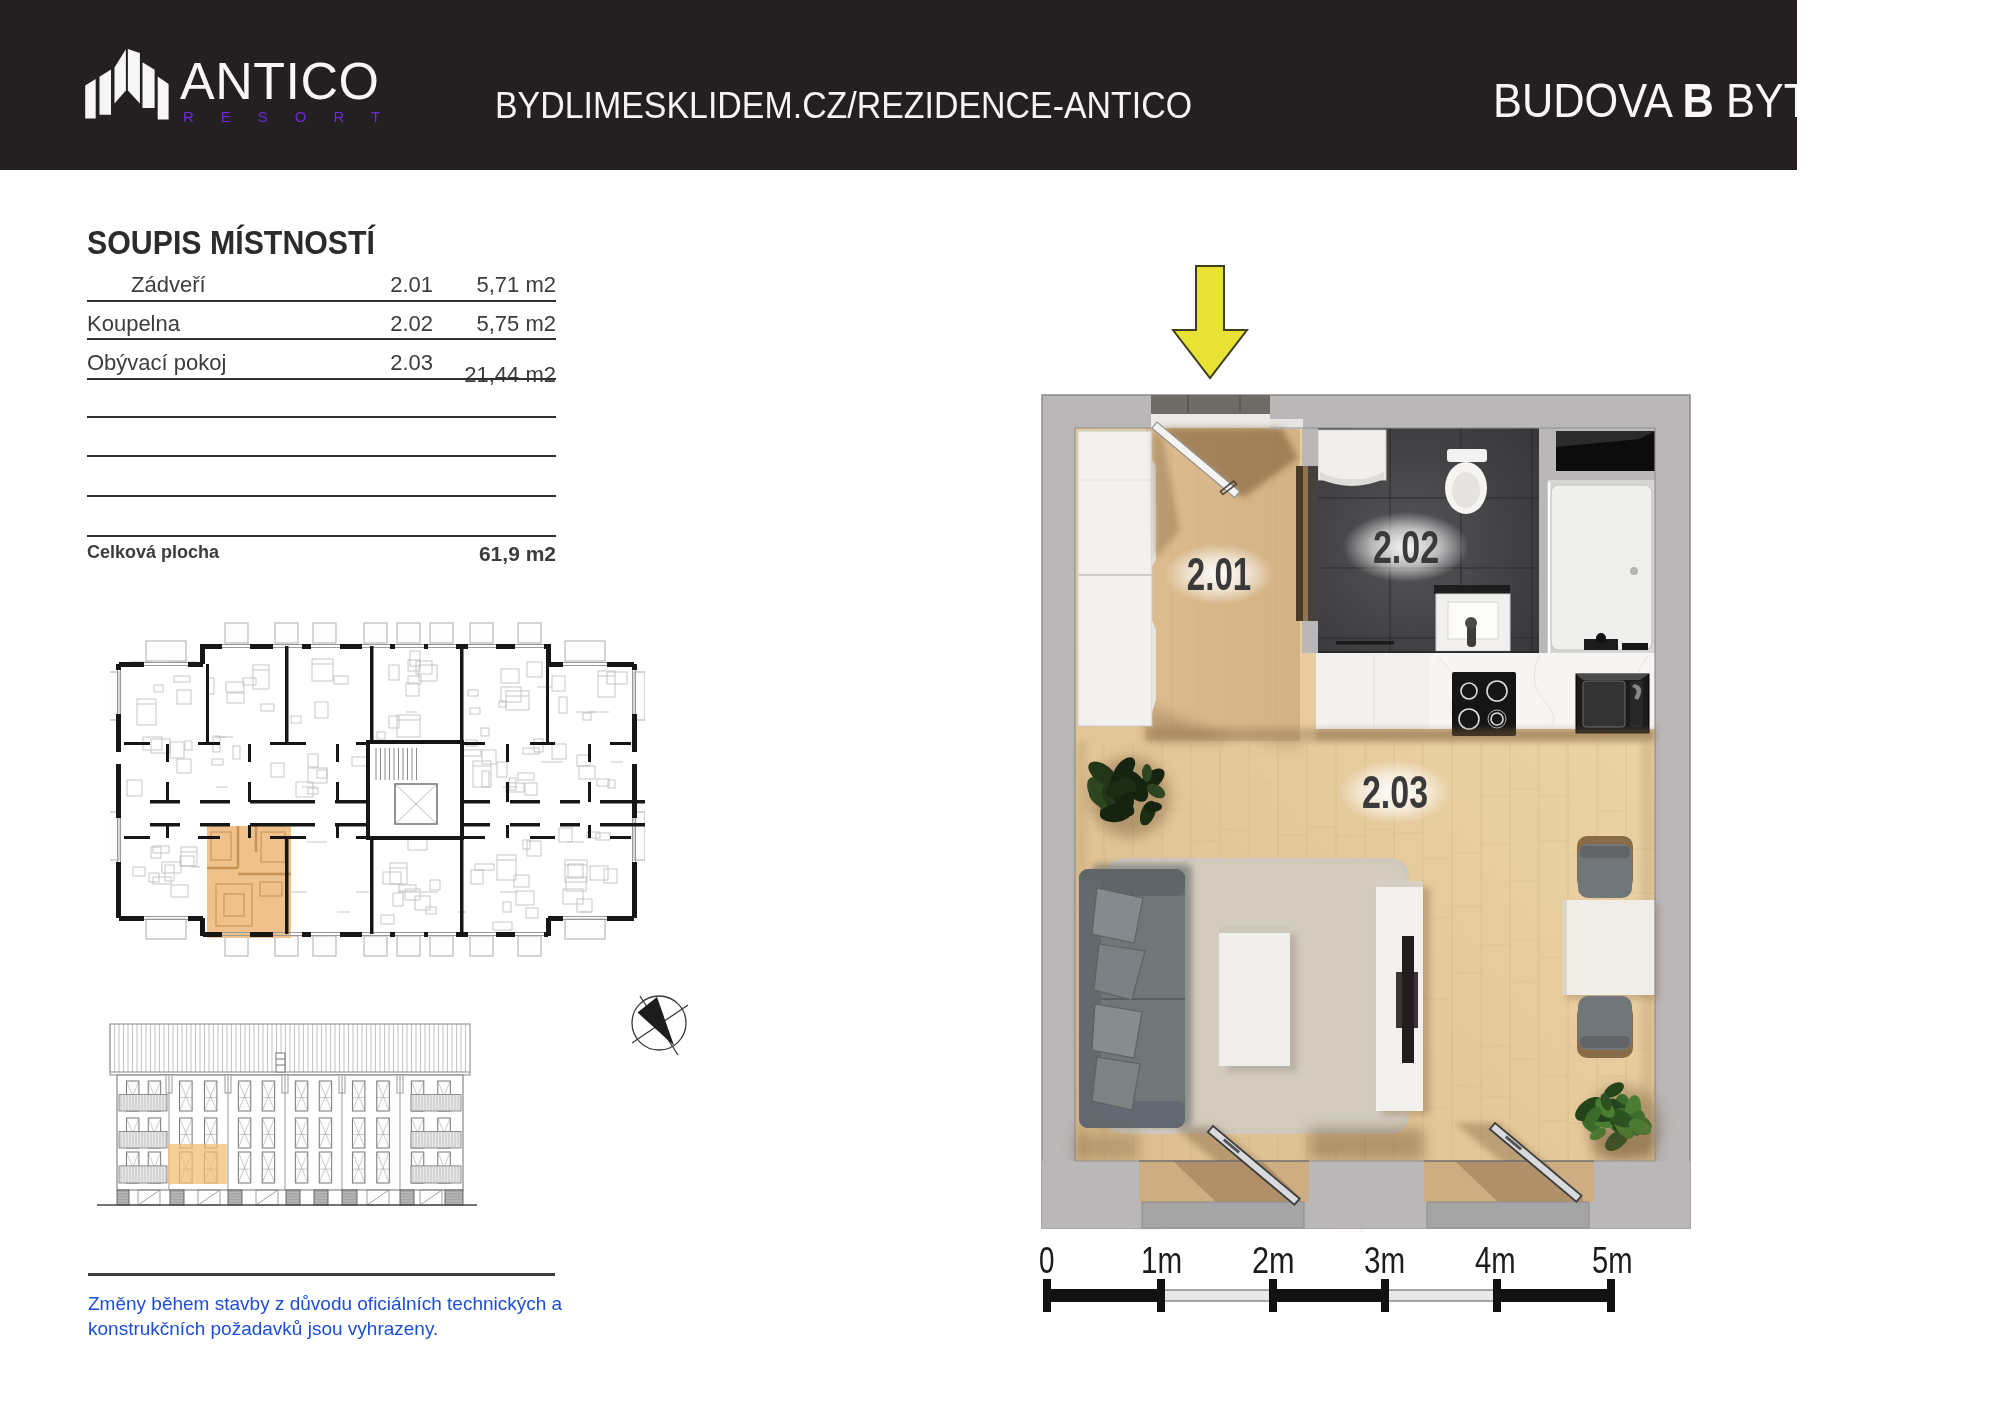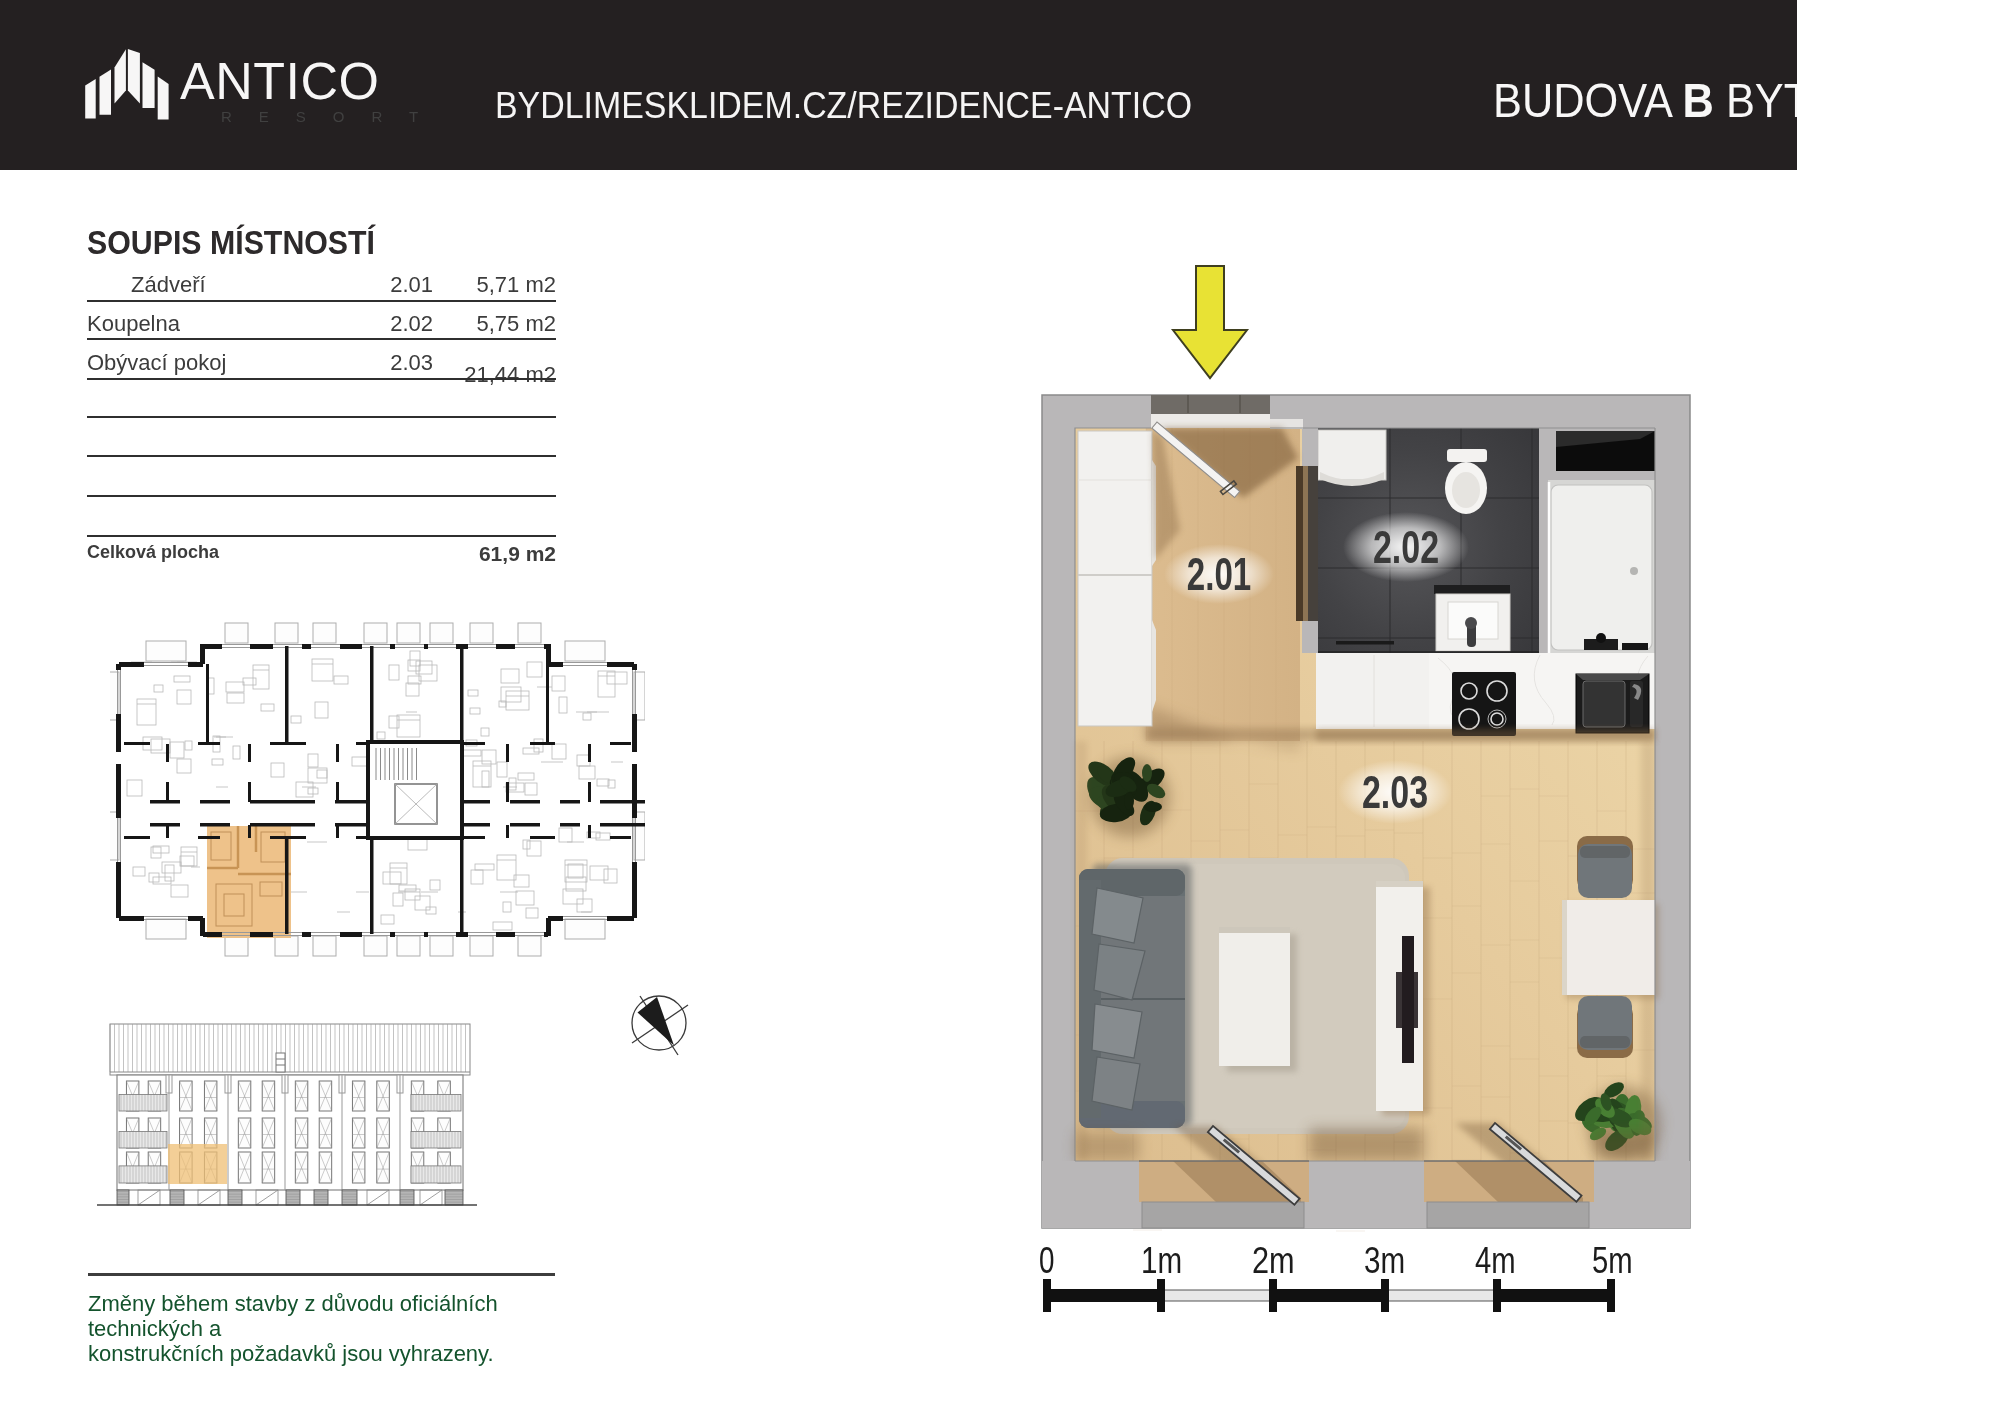--- a/index.html
+++ b/index.html
@@ -19,21 +19,21 @@
     <polygon points="99.5,76.8 111.0,69.6 111.0,114.7 99.5,114.7"></polygon>
     <polygon points="114.5,67.4 125.9,49.3 125.9,90.5 114.5,103.5"></polygon>
     <polygon points="127.9,49.0 139.9,53.0 139.9,103.5 127.9,90.5"></polygon>
     <polygon points="142.5,62.2 154.6,69.8 154.6,108.0 142.5,108.0"></polygon>
     <polygon points="157.7,76.5 168.6,83.9 168.6,119.5 157.7,119.5"></polygon>
   </g>
 </svg>
 
 <div class="abs" style="left:180px;top:55px;width:260px;color:#f7f6f6;font-size:52px;line-height:1;letter-spacing:0.5px;">ANTICO</div>
 
-<div class="abs" style="left:183px;top:109px;width:300px;color:#404040;font-size:15px;line-height:1;letter-spacing:27px;text-align:center;">RESORT</div>
+<div class="abs" style="left:183px;top:109px;width:300px;color:#6d28d9;font-size:15px;line-height:1;letter-spacing:27px;">RESORT</div>
 
 <div class="abs" style="left:495px;top:86.5px;color:#f5f4f4;font-size:37px;line-height:1;transform:scaleX(0.9164);transform-origin:left top;white-space:nowrap;">BYDLIMESKLIDEM.CZ/REZIDENCE-ANTICO</div>
 
 <div class="abs" style="left:1493px;top:76px;color:#f8f7f7;font-size:49px;line-height:1;transform:scaleX(0.8848);transform-origin:left top;white-space:nowrap;">BUDOVA <b>B</b> BYT <b>B12</b></div>
 
 <div class="abs" style="left:87px;top:225px;color:#2d2a2b;font-size:34px;line-height:1;font-weight:bold;transform:scaleX(0.8916);transform-origin:left top;white-space:nowrap;">SOUPIS MÍSTNOSTÍ</div>
 
 <div class="abs" style="left:87px;top:265px;width:469px;color:#3c3c3c;font-size:22px;line-height:1;">
 
   <div style="position:absolute;left:0;top:8.6px;margin-left:44px;">Zádveří</div>
@@ -938,21 +938,21 @@
 <line x1="277" y1="190" x2="299" y2="175"></line>
 <rect x="330" y="175" width="22" height="15"></rect>
 <line x1="330" y1="190" x2="352" y2="175"></line>
 </g>
 
 <line x1="7" y1="190" x2="387" y2="190" stroke="#444" stroke-width="1.4"></line>
 </svg>
 
 <div class="abs" style="left:88px;top:1273px;width:467px;border-top:3px solid #3d3d3d;"></div>
 
-<div class="abs" style="left:88px;top:1291px;width:480px;color:#14532d;font-size:22px;line-height:25px;">Změny během stavby z důvodu oficiálních technických a<br>konstrukčních požadavků jsou vyhrazeny.</div>
+<div class="abs" style="left:88px;top:1291px;width:480px;color:#1d4ed8;font-size:19px;line-height:25px;">Změny během stavby z důvodu oficiálních technických a<br>konstrukčních požadavků jsou vyhrazeny.</div>
 
 <svg id="mainplan" class="abs" style="left:1020px;top:255px;" width="700" height="980" viewBox="1020 255 700 980">
 <defs>
 <linearGradient id="woodg" x1="1" y1="0" x2="0" y2="1">
  <stop offset="0" stop-color="#eed9ab"></stop>
           <stop offset="0.5" stop-color="#e6cb9d"></stop>
           <stop offset="1" stop-color="#dcbd8e"></stop>
 </linearGradient>
 <linearGradient id="wood1" x1="0" y1="0" x2="1" y2="0">
  <stop offset="0" stop-color="#dcbc8f"></stop>

